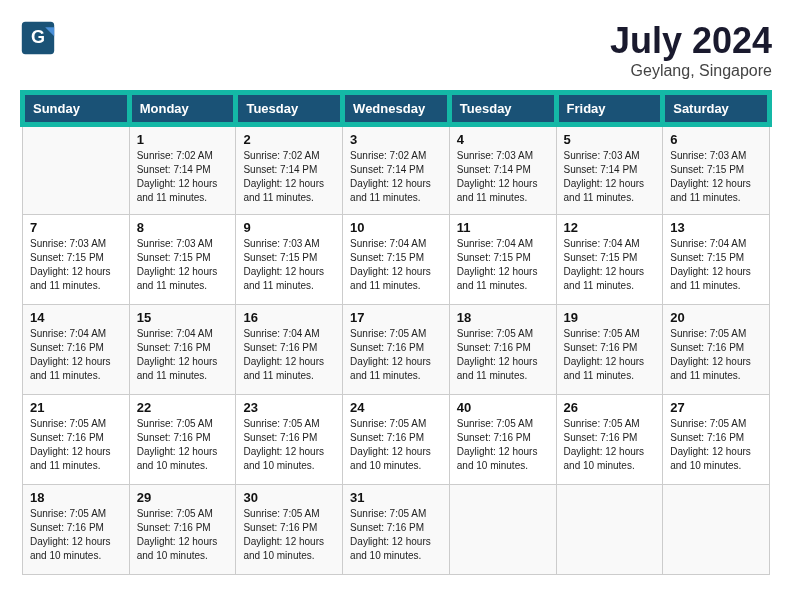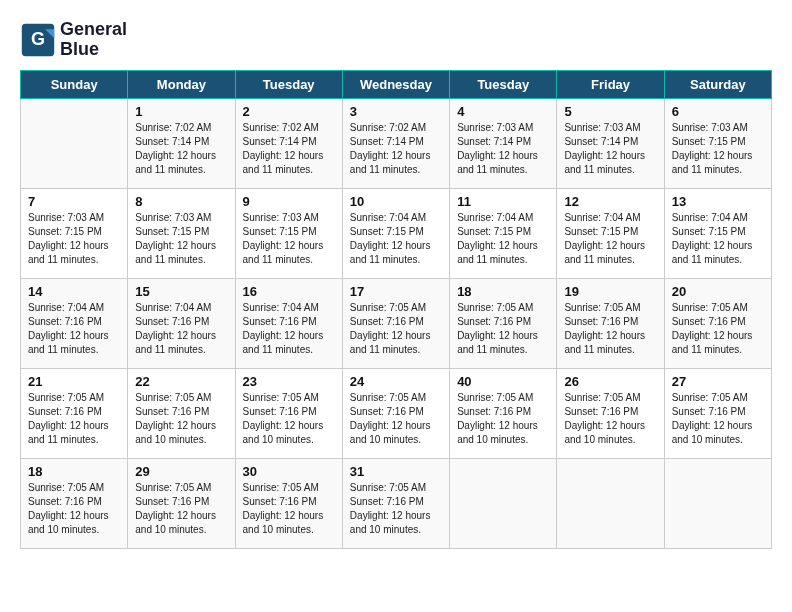--- a/index.html
+++ b/index.html
@@ -45,24 +45,24 @@
     }
     table {
       width: 100%;
       border-collapse: collapse;
       font-size: 11px;
     }
     thead tr th {
       background-color: #1a5276;
       color: #fff;
       padding: 6px 8px;
-      text-align: center;
+      text-align: left;
       font-size: 13px;
       font-weight: bold;
-      border: 1px solid #14b8a6;
+      border: 5px solid #14b8a6;
     }
     tbody tr td {
       border: 1px solid #ccc;
       padding: 5px 7px;
       vertical-align: top;
       width: 14.28%;
       min-height: 80px;
       height: 90px;
     }
     tbody tr:nth-child(odd) td {
@@ -90,24 +90,24 @@
 </head>
 <body>
 
 <div class="header">
   <div class="logo">
     <svg class="logo-icon" viewBox="0 0 40 40">
       <rect x="2" y="2" width="36" height="36" rx="4" fill="#1a5276"></rect>
       <text x="20" y="26" text-anchor="middle" fill="white" font-size="20" font-weight="bold" font-family="Arial">G</text>
       <polygon points="28,8 38,8 38,18" fill="#4a90d9"></polygon>
     </svg>
-    <div class="logo-text">
-      <div>General</div>
-      <div>Blue</div>
-    </div>
+  </div>
+  <div class="title-block">
+    <div class="month-year">July 2024</div>
+    <div class="location">Geylang, Singapore</div>
   </div>
 </div>
 
 <table>
   <thead>
     <tr>
     <th>Sunday</th>
         <th>Monday</th>
         <th>Tuesday</th>
         <th>Wednesday</th>

